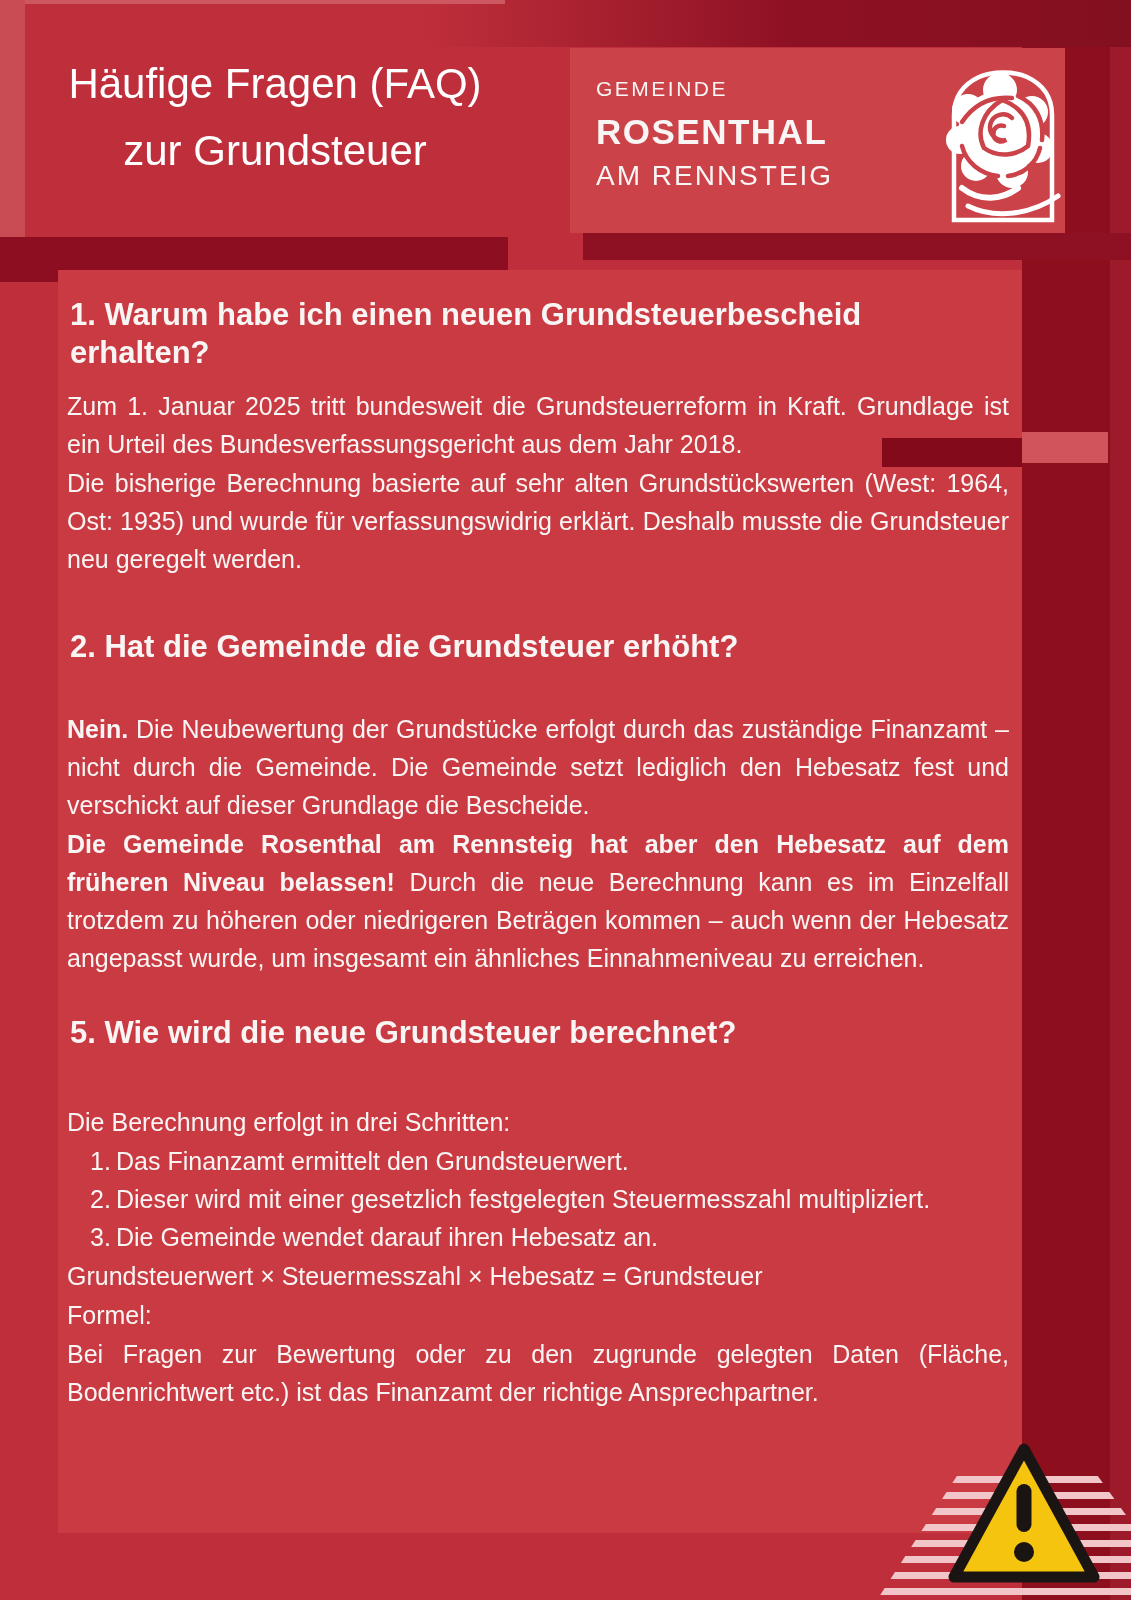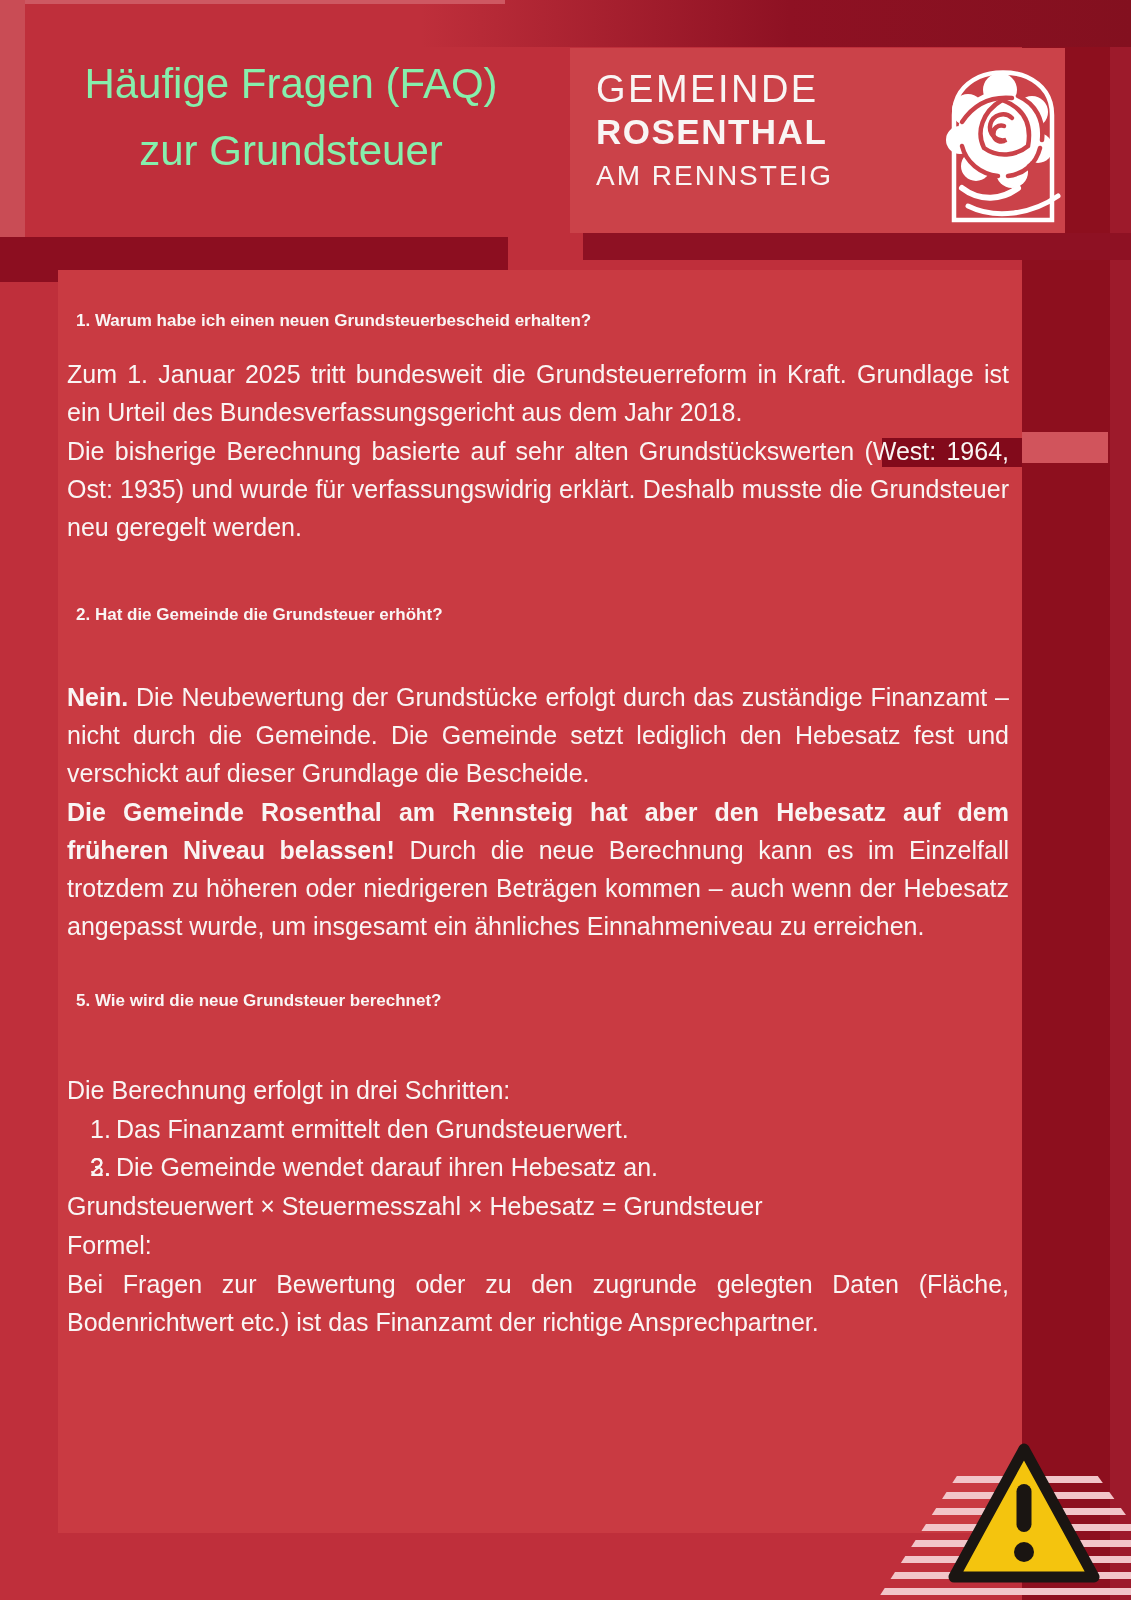--- a/index.html
+++ b/index.html
@@ -17,33 +17,33 @@
                  background:linear-gradient(90deg, rgba(142,17,35,0) 0%, #8e1123 52%, #83101f 100%); }
   .edge-top    { left:0; top:0; width:505px; height:4px; background:#ce5862; }
   .edge-left   { left:0; top:0; width:25px; height:237px; background:#c94c55; }
   .under-logo-strip { left:583px; top:233px; width:548px; height:27px; background:#8e1123; }
   .band-dark   { left:0; top:237px; width:508px; height:45px; background:#8c0e20; }
   .content-panel { left:58px; top:270px; width:964px; height:1263px; background:#c93a42; }
   .accent-dark  { left:882px; top:438px; width:140px; height:29px; background:#820a1b; }
   .accent-light { left:1022px; top:432px; width:86px; height:31px; background:#d1545c; }
 
   
-  .title-block { left:56px; top:50px; width:470px; text-align:center;
-                 font-size:42px; line-height:67px; color:#86efac; }
+  .title-block { left:40px; top:50px; width:470px; text-align:center;
+                 font-size:42px; line-height:67px; color:#ffffff; }
   .logo-panel { left:570px; top:48px; width:495px; height:185px; background:#cb4249; }
   .logo-text { position:absolute; left:26px; top:22px; white-space:nowrap; }
-  .logo-l1 { font-size:38px; letter-spacing:2.5px; line-height:38px; }
+  .logo-l1 { font-size:21px; letter-spacing:2.5px; line-height:38px; }
   .logo-l2 { font-size:35px; font-weight:bold; letter-spacing:1.5px; line-height:48px; }
   .logo-l3 { font-size:28px; letter-spacing:2px; line-height:40px; }
   .rose-svg { position:absolute; left:362px; top:12px; }
 
   
   .content-text { left:58px; top:270px; width:964px; box-sizing:border-box;
                   padding:22px 12px 0 8px; font-size:25px; line-height:38px; z-index:5; }
-  .content-text h2 { font-size:17px; font-weight:bold; margin:10px; }
+  .content-text h2 { font-size:31px; font-weight:bold; margin:4px; }
   .content-text p { margin:1px; }
   .just { text-align:justify; }
   .q1 h2 { margin-bottom:15px; }
   .q2 { margin-top:50px; }
   .q2 h2 { margin-bottom:44px; }
   .q3 { margin-top:37px; }
   .q3 h2 { margin-bottom:51px; }
   .b { font-weight:bold; }
   ol.steps { list-style:none; margin:0; padding:0; }
   ol.steps li { position:relative; padding-left:50px; text-align:justify; }
@@ -121,21 +121,21 @@
       <h2>2. Hat die Gemeinde die Grundsteuer erhöht?</h2>
       <p class="just"><span class="b">Nein.</span><span> Die Neubewertung der Grundstücke erfolgt durch das zuständige Finanzamt – nicht durch die Gemeinde. Die Gemeinde setzt lediglich den Hebesatz fest und verschickt auf dieser Grundlage die Bescheide.</span></p>
       <p class="just"><span class="b">Die Gemeinde Rosenthal am Rennsteig hat aber den Hebesatz auf dem früheren Niveau belassen!</span><span> Durch die neue Berechnung kann es im Einzelfall trotzdem zu höheren oder niedrigeren Beträgen kommen – auch wenn der Hebesatz angepasst wurde, um insgesamt ein ähnliches Einnahmeniveau zu erreichen.</span></p>
     </section>
 
     <section class="q3">
       <h2>5. Wie wird die neue Grundsteuer berechnet?</h2>
       <p>Die Berechnung erfolgt in drei Schritten:</p>
       <ol class="steps">
         <li><span class="li-num">1.</span><span>Das Finanzamt ermittelt den Grundsteuerwert.</span></li>
-        <li><span class="li-num">2.</span></li>
+        <li><span class="li-num">2.</span><span>Dieser wird mit einer gesetzlich festgelegten Steuermesszahl multipliziert.</span></li>
         <li><span class="li-num">3.</span><span>Die Gemeinde wendet darauf ihren Hebesatz an.</span></li>
       </ol>
       <p>Grundsteuerwert × Steuermesszahl × Hebesatz = Grundsteuer</p>
       <p>Formel:</p>
       <p class="just">Bei Fragen zur Bewertung oder zu den zugrunde gelegten Daten (Fläche, Bodenrichtwert etc.) ist das Finanzamt der richtige Ansprechpartner.</p>
     </section>
 
   </div>
 
   <div class="abs stripes"></div>

